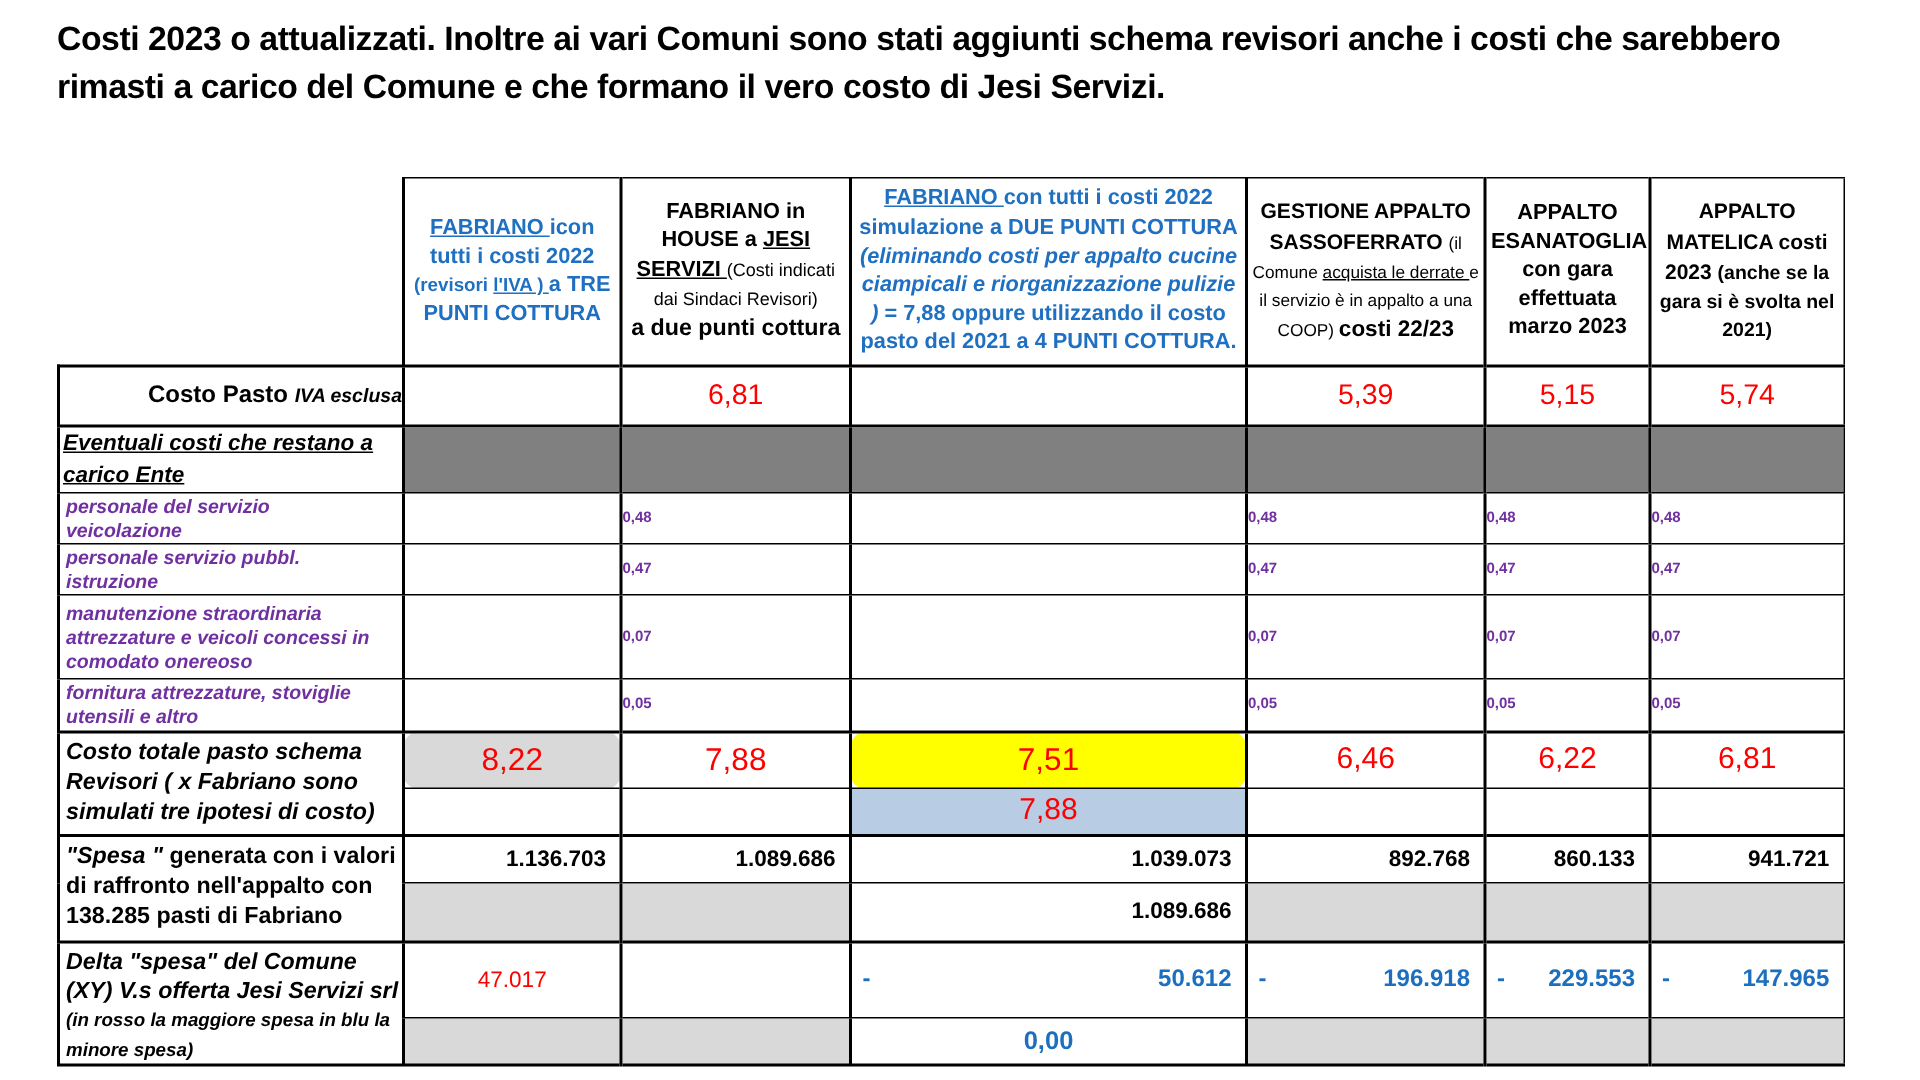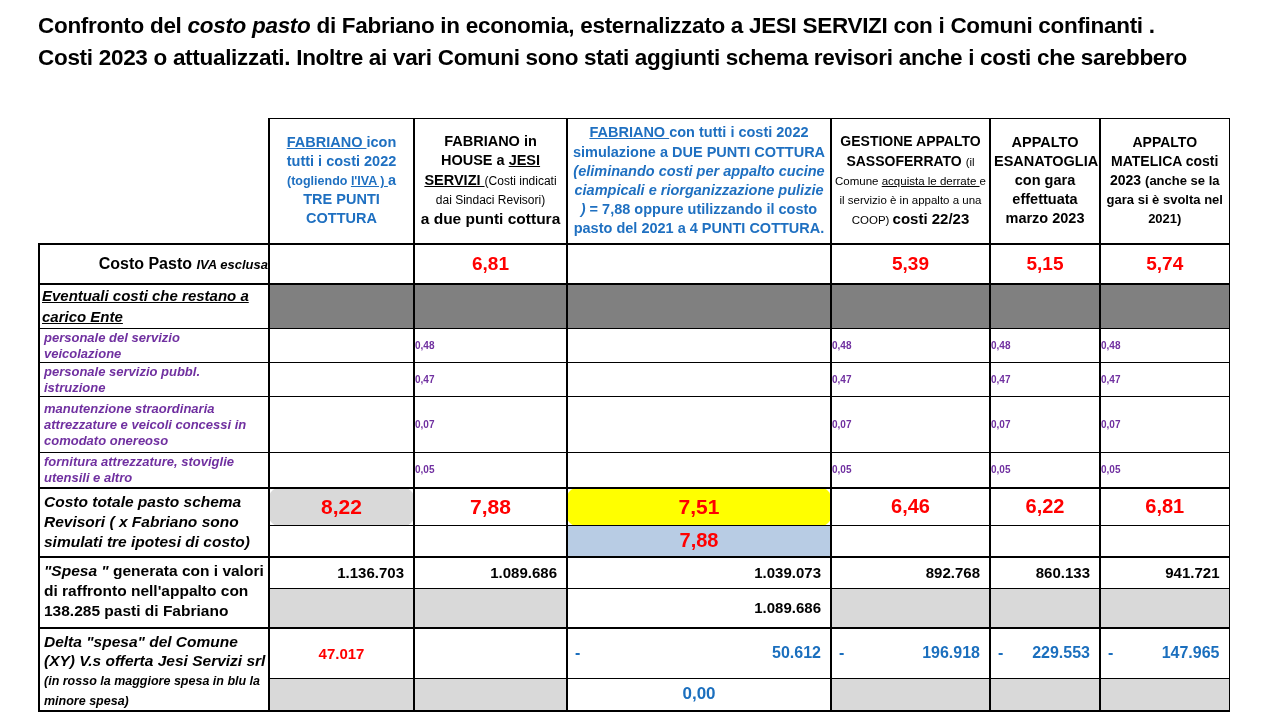--- a/index.html
+++ b/index.html
@@ -15,21 +15,21 @@
     position:absolute;left:38px;top:118px;width:1190px;
     border-collapse:collapse;table-layout:fixed;
     border-right:1px solid #000;border-bottom:2px solid #000;
   }
   td{border-left:2px solid #000;border-top:2px solid #000;padding:0;overflow:hidden;}
   tr.thin>td{border-top-width:1px;}
   td.corner{border:none;background:#fff;}
   td.hd{border-top:1px solid #000;}
   td.hcell{font-weight:700;font-size:14.5px;text-align:center;vertical-align:middle;line-height:1.32;padding:2px 3px;}
   .blue{color:#1F70C1;}
-  .redv{color:#FF0000;font-weight:700;text-align:center;vertical-align:middle;}
+  .redv{color:#FF0000;font-weight:400;text-align:center;vertical-align:middle;}
   .v19{font-size:19px;} .v21{font-size:21px;border-radius:10px;} .v20{font-size:20px;margin-left:20px;}
   .pur{color:#7030A0;font-weight:700;}
   .purv{font-size:10px;text-align:left;vertical-align:middle;margin-left:18px;}
   .purl{font-style:italic;font-size:13px;padding:1px 16px 1px 4px;line-height:1.2;vertical-align:middle;}
   .g{background:#808080;}
   .lg{background:#D9D9D9;}
   .yel{background:#FFFF00;}
   .lb{background:#B8CCE4;}
   .costoL{font-weight:700;font-size:16px;text-align:right;vertical-align:middle;}
   .eventL{font-weight:700;font-style:italic;font-size:15px;vertical-align:middle;line-height:1.45;padding-left:2px;}
@@ -40,39 +40,39 @@
   .dblue{color:#1B6FBE;font-weight:700;font-size:16px;vertical-align:middle;}
   .acct{display:flex;justify-content:space-between;align-items:center;padding:0 9px 0 7px;}
   .ctr{text-align:center;}
   .v17{font-size:17px;}
   .v15{font-size:15px;}
 </style>
 </head>
 <body>
 
 <div class="title">
-  <div><span>Confronto del </span><span style="font-style: italic;">costo pasto </span><span> di Fabriano in economia, esternalizzato a JESI SERVIZI con i Comuni  confinanti .</span></div>
   <div>Costi 2023 o attualizzati.  Inoltre ai vari Comuni sono stati aggiunti schema revisori anche i costi che sarebbero</div>
+  <div>rimasti a carico del Comune e che formano il vero costo di Jesi Servizi.</div>
 </div>
 
 <table class="cmp">
   <colgroup>
     <col style="width:230px">
       <col style="width:145px">
       <col style="width:153px">
       <col style="width:264px">
     <col style="width:159px">
       <col style="width:110px">
       <col style="width:129px">
   </colgroup>
 
   <tbody>
       <tr style="height:125px">
     <td class="corner"></td>
-    <td class="hd hcell blue"><span style="text-decoration: underline;">FABRIANO </span><span>icon tutti i costi  2022 </span><span style="font-size: 12.5px;">(togliendo </span><span style="text-decoration: underline; font-size: 12.5px;">l'IVA ) </span><span>a TRE PUNTI COTTURA</span></td>
+    <td class="hd hcell blue"><span style="text-decoration: underline;">FABRIANO </span><span>icon tutti i costi  2022 </span><span style="font-size: 12.5px;">(revisori </span><span style="text-decoration: underline; font-size: 12.5px;">l'IVA ) </span><span>a TRE PUNTI COTTURA</span></td>
     <td class="hd hcell"><span>FABRIANO  in HOUSE a </span><span style="text-decoration: underline;">JESI SERVIZI </span><span style="font-size: 12px; font-weight: 400;">(Costi indicati dai  Sindaci Revisori)</span><br><span style="font-size: 15.5px;">a due punti cottura</span></td>
     <td class="hd hcell blue"><span style="text-decoration: underline;">FABRIANO </span><span> con tutti i costi  2022 simulazione  a DUE PUNTI COTTURA </span><span style="font-style: italic;">(eliminando costi per appalto cucine ciampicali e riorganizzazione pulizie )</span><span> = 7,88  oppure utilizzando il costo pasto del 2021 a 4 PUNTI COTTURA.</span></td>
     <td class="hd hcell"><span style="font-size: 14px;">GESTIONE APPALTO SASSOFERRATO </span><span style="font-size: 11.5px; font-weight: 400;">(il Comune </span><span style="text-decoration: underline; font-size: 11.5px; font-weight: 400;">acquista le derrate </span><span style="font-size: 11.5px; font-weight: 400;">e il servizio è in appalto a una COOP) </span><span style="font-size: 15px;">costi 22/23</span></td>
     <td class="hd hcell"><span>APPALTO ESANATOGLIA con gara effettuata marzo  2023</span></td>
     <td class="hd hcell"><span style="font-size: 14px;">APPALTO MATELICA costi 2023 </span><span style="font-size: 13px;">(anche se la gara si è svolta nel 2021)</span></td>
   </tr>
 
   <tr style="height:40px">
     <td class="costoL"><span>Costo Pasto </span><span style="font-style: italic; font-size: 13px;">IVA esclusa</span></td>
     <td class="redv v19"></td>

